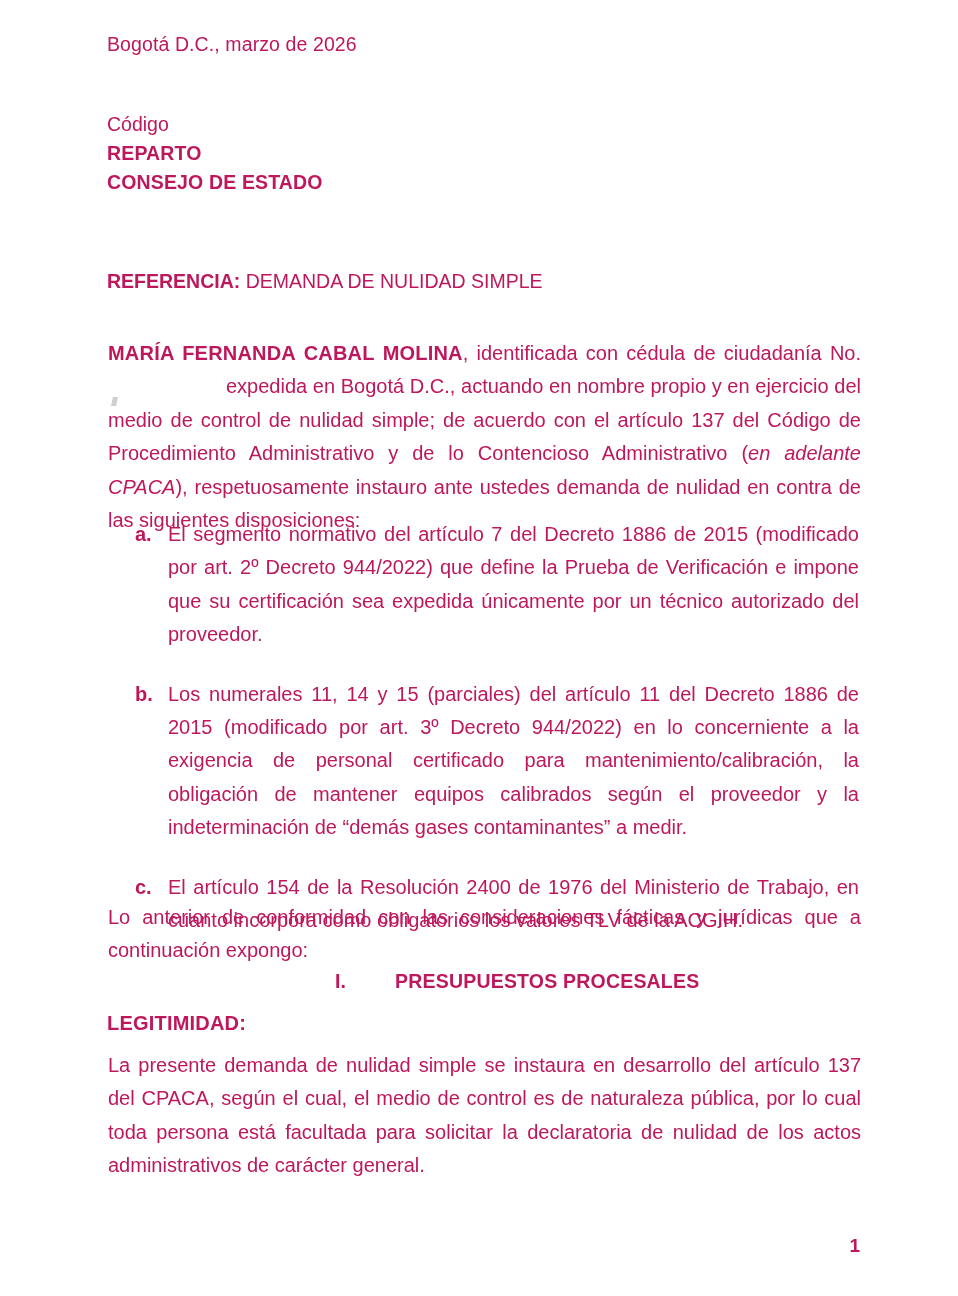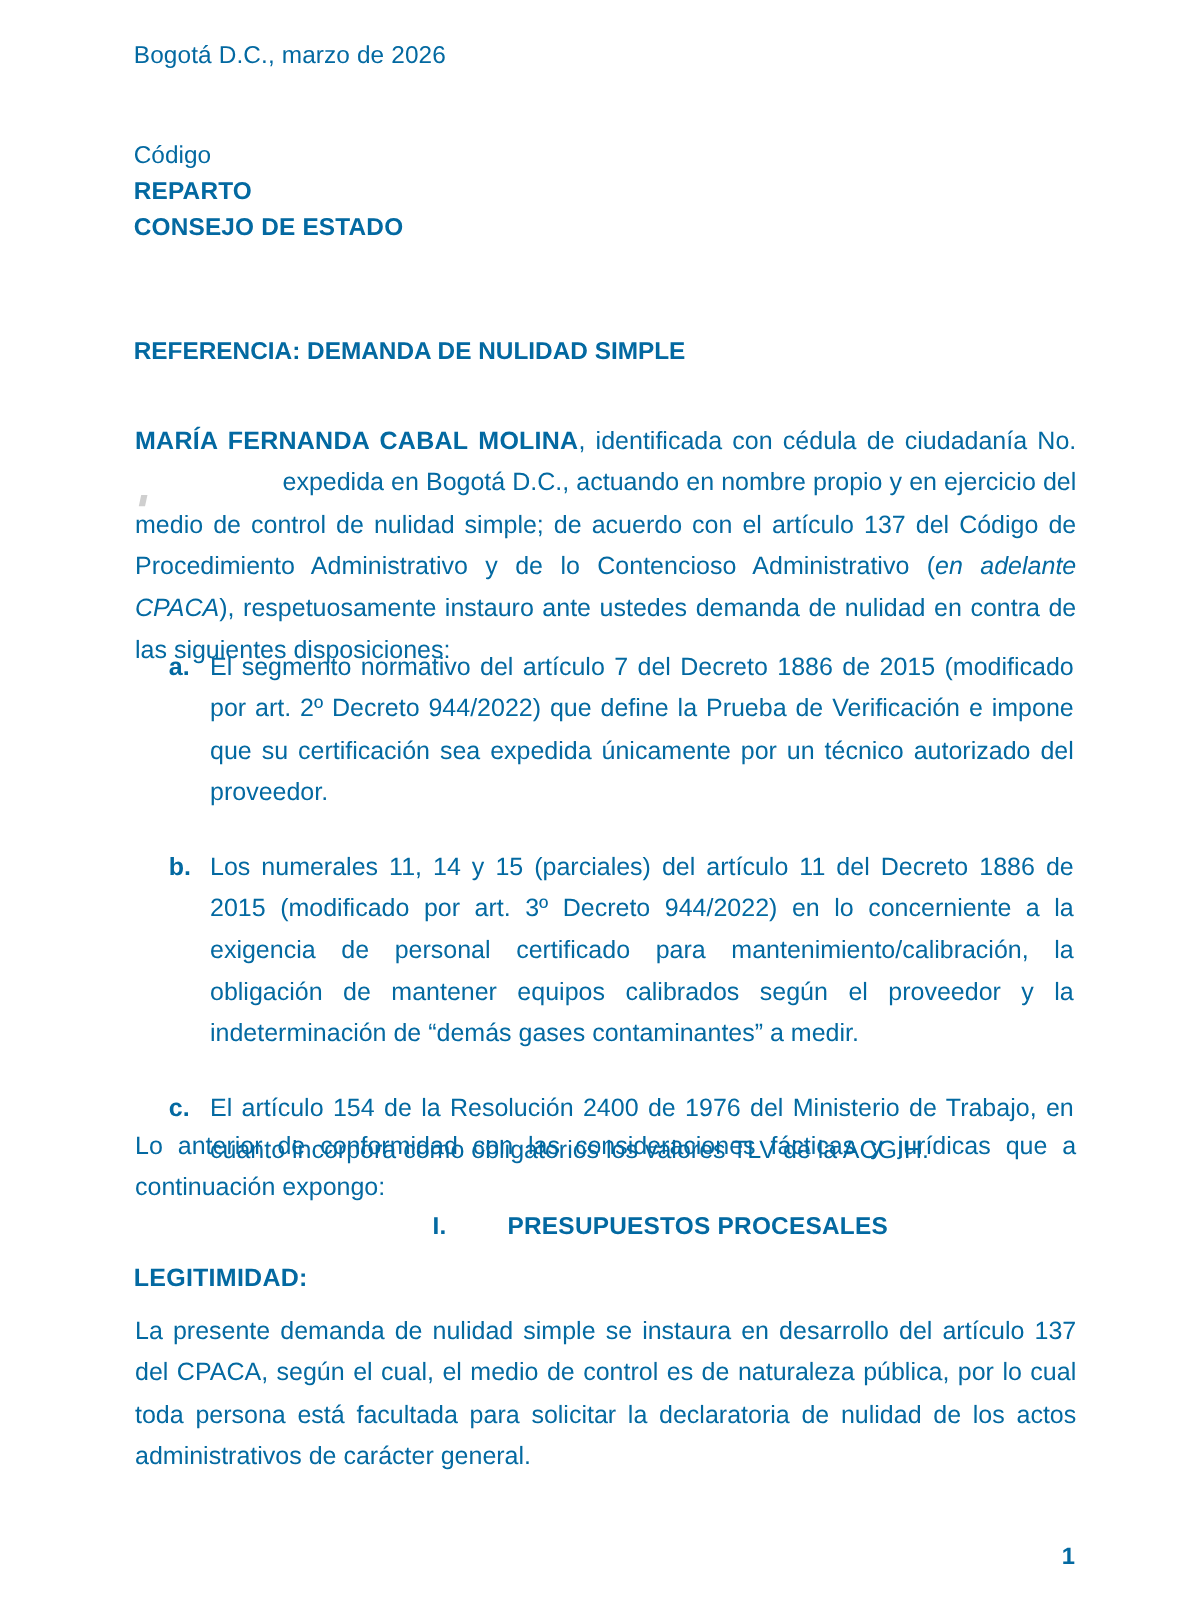--- a/index.html
+++ b/index.html
@@ -11,21 +11,21 @@
 
   .page {
     position: relative;
     width: 958px;
     height: 1296px;
     margin: 0 auto;
     background: #ffffff;
     box-sizing: border-box;
     overflow: hidden;
     font-family: "Liberation Sans", "DejaVu Sans", sans-serif;
-    color: #0369a1;
+    color: #be185d;
   }
 
   
   .body-col {
     position: absolute;
     left: 107px;
     top: 0;
     width: 753px;
   }
 
@@ -51,21 +51,21 @@
 
   .reference {
     position: absolute;
     top: 268px;
     left: 0;
     font-size: 19.5px;
     line-height: 26px;
     white-space: nowrap;
   }
   .reference .lbl { font-weight: 700; }
-  .reference .val { font-weight: 700; margin-top: 40px; }
+  .reference .val { font-weight: 400; margin-top: 40px; }
 
   .para {
     font-size: 20px;
     line-height: 33.4px;
     text-align: justify;
     text-justify: inter-word;
     margin: 1px;
   }
 
   .intro {
@@ -118,21 +118,21 @@
   .closing {
     position: absolute;
     top: 900px;
     left: 0;
     width: 753px;
   }
 
   .section-heading {
     position: absolute;
     top: 968px;
-    left: 11px;
+    left: 0;
     width: 753px;
     font-size: 19.5px;
     line-height: 26px;
     font-weight: 700;
     letter-spacing: 0.2px;
   }
   .section-heading .numeral {
     display: inline-block;
     width: 60px;
     margin-left: 228px;

